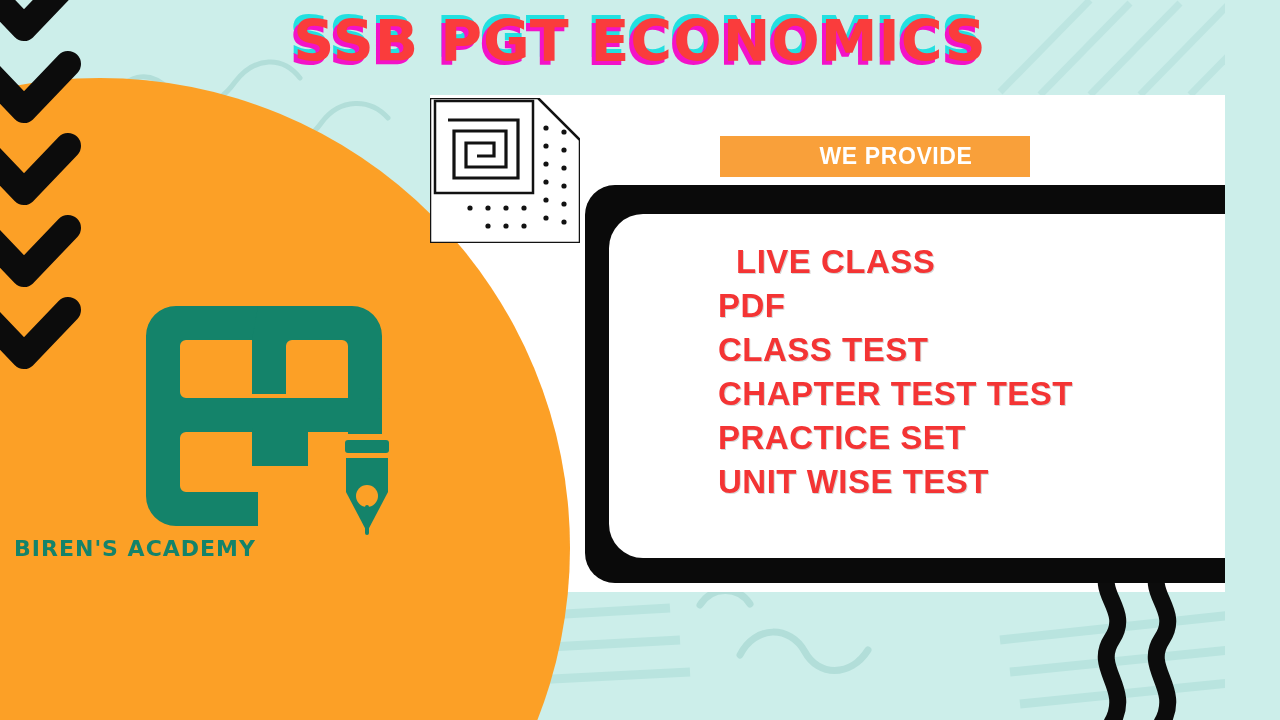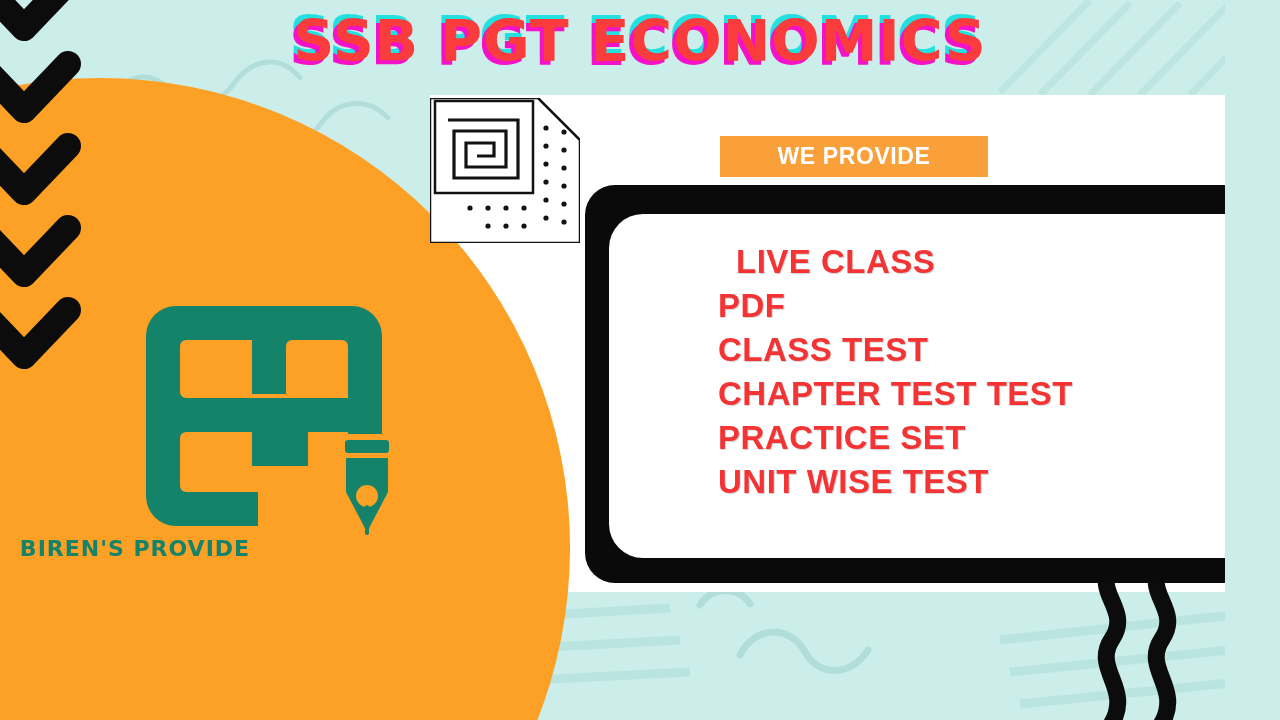--- a/index.html
+++ b/index.html
@@ -60,21 +60,21 @@
     letter-spacing:0.5px;
     white-space:nowrap;
     text-shadow:1px 1px 0 rgba(180,180,180,.55);
   }
   .svc-item.indent{padding-left:18px;}
 
   
   .badge{
     position:absolute;left:720px;top:136px;width:268px;height:41px;
     background:#F9A03A;
-    display:flex;align-items:center;justify-content:center;
+    display:flex;align-items:center;justify-content:center;padding-left:42px;
   }
   .badge span{
     color:#ffffff;font-weight:bold;font-size:23px;letter-spacing:.6px;
   }
 
   
   .title-wrap{
     position:absolute;left:0;top:8px;width:1280px;text-align:center;
     height:70px;
   }
@@ -255,15 +255,15 @@
       </g>
 
       <g fill="#14836A">
         <rect x="205" y="140" width="44" height="13" rx="3"></rect>
         <path d="M206,158 L248,158 L248,192 L227,232 L206,192 Z"></path>
         <circle cx="227" cy="196" r="11" fill="#FCA026"></circle>
         <rect x="225" y="205" width="4" height="30" rx="2"></rect>
       </g>
     </svg>
   </div>
-  <div class="logo-text">BIREN'S PROVIDE</div>
+  <div class="logo-text">BIREN'S ACADEMY</div>
 
 </div>
 
 </body></html>

